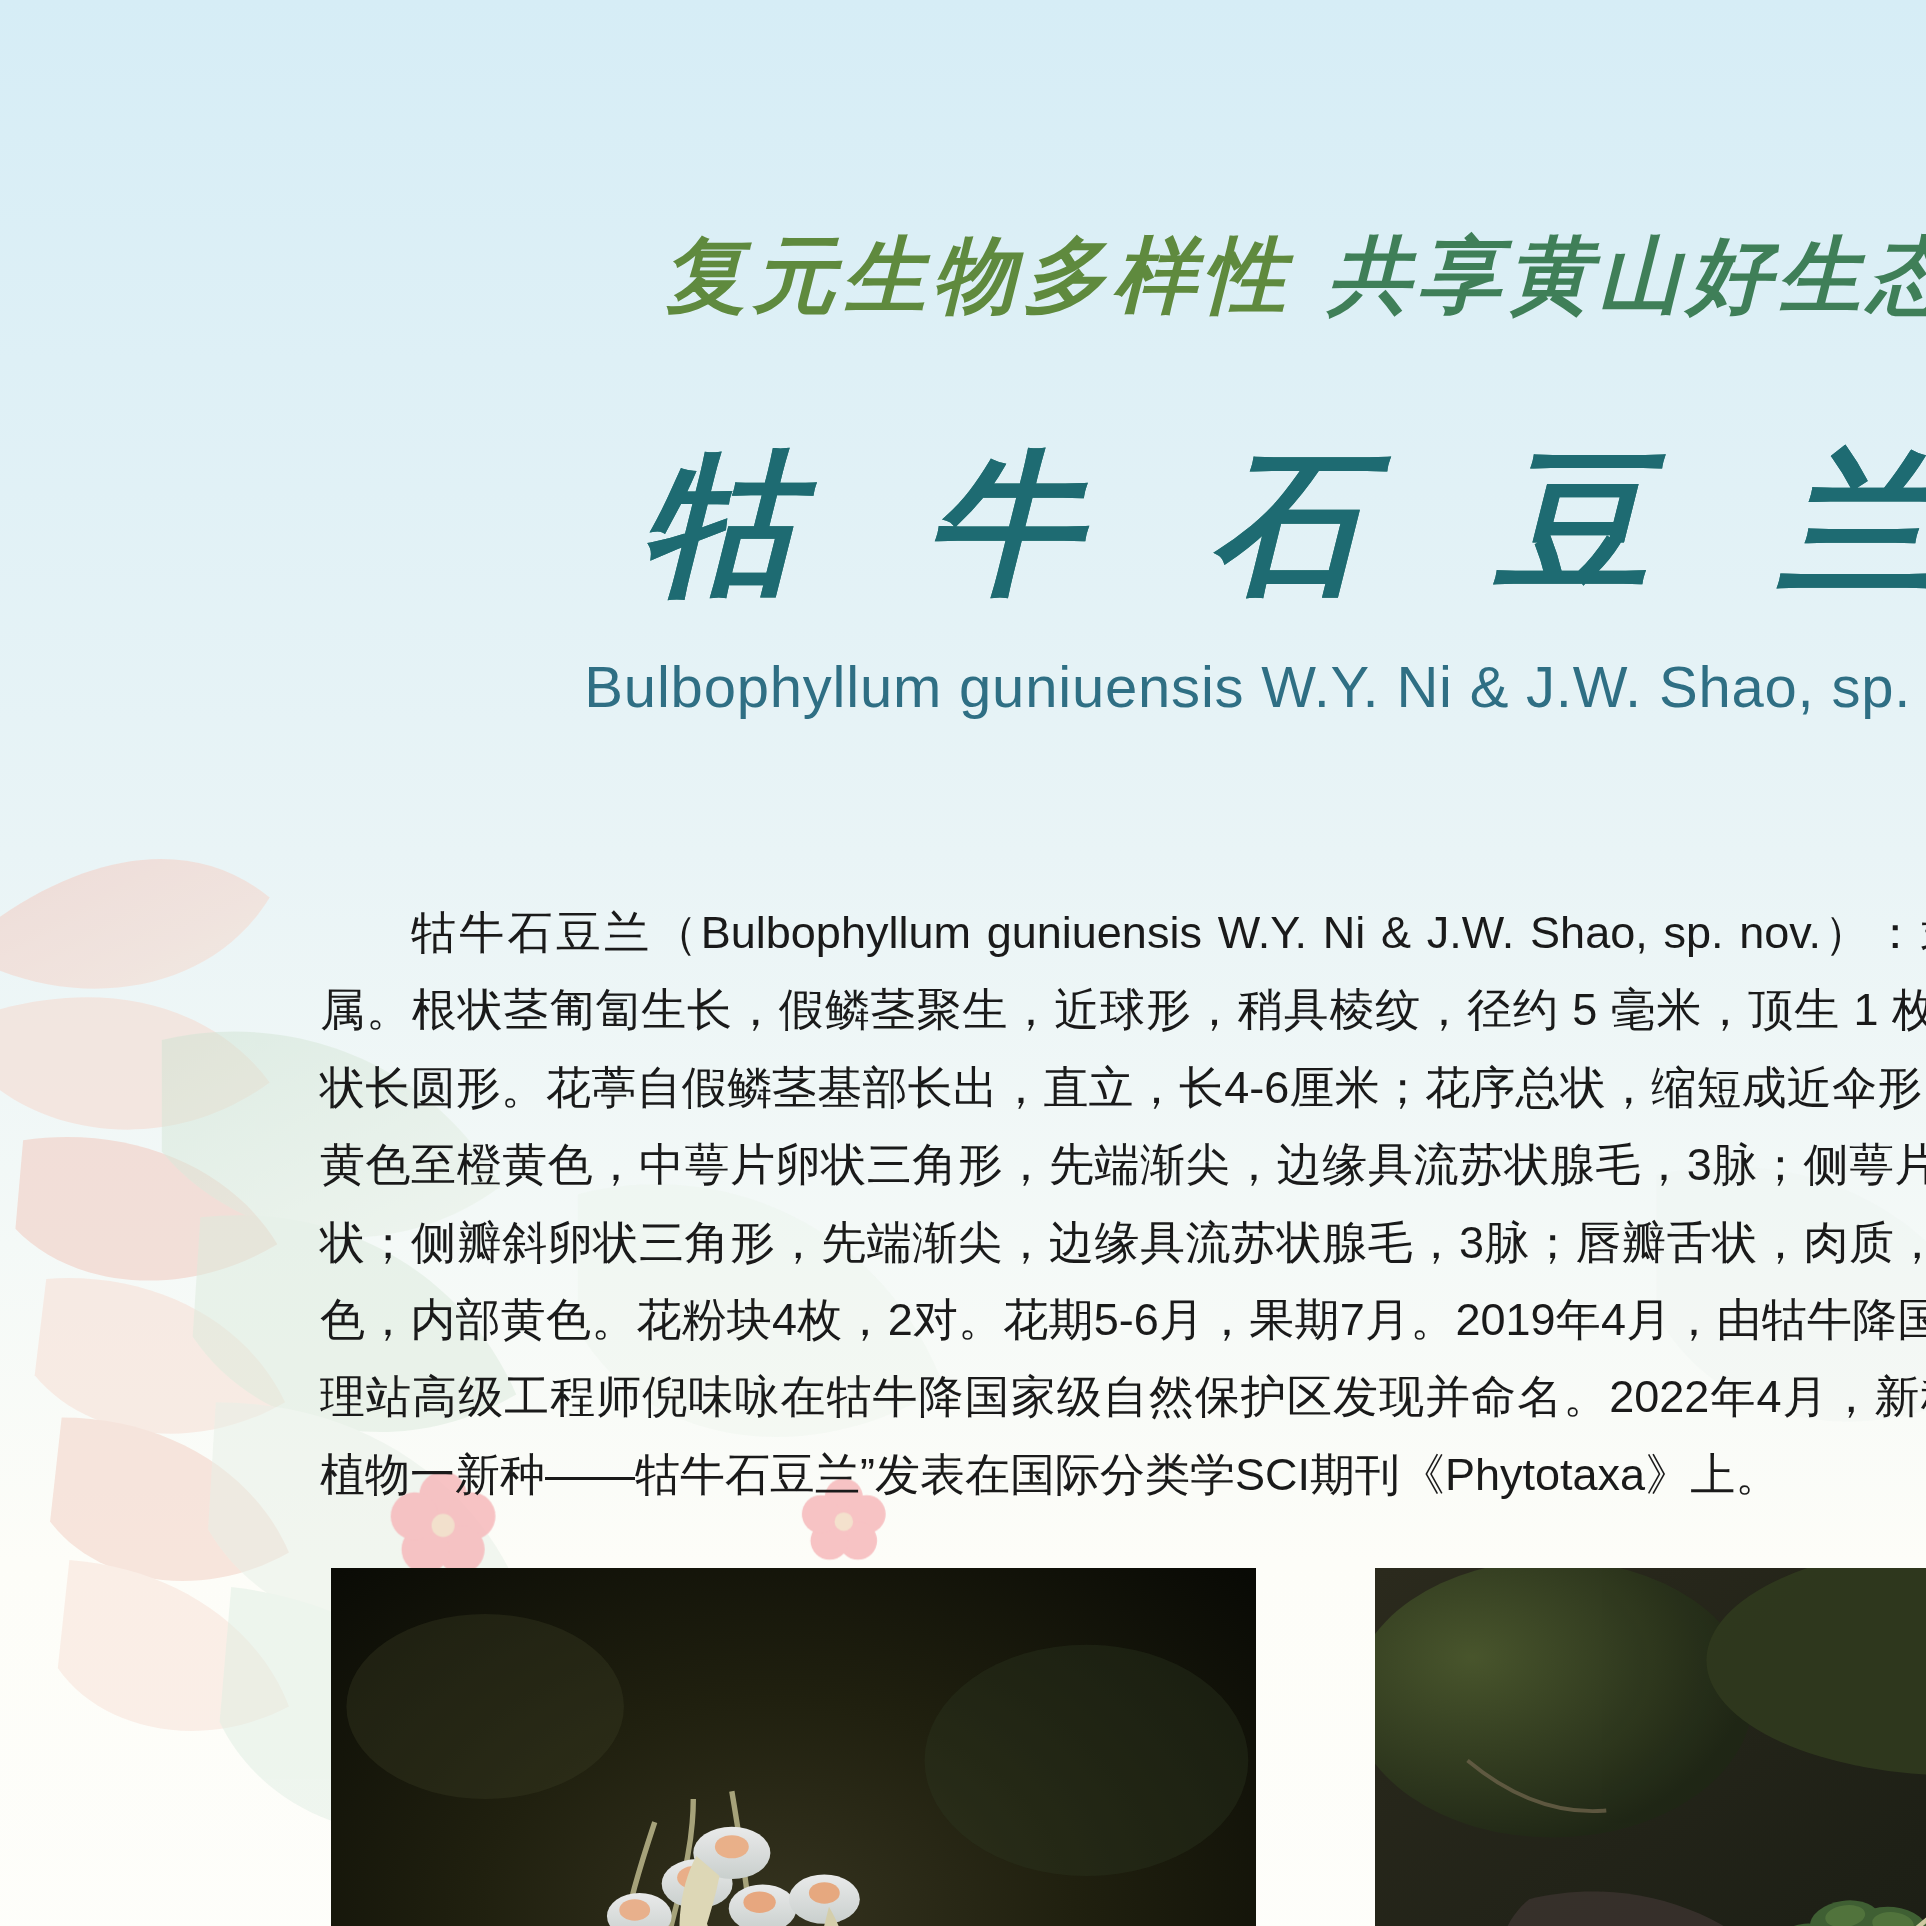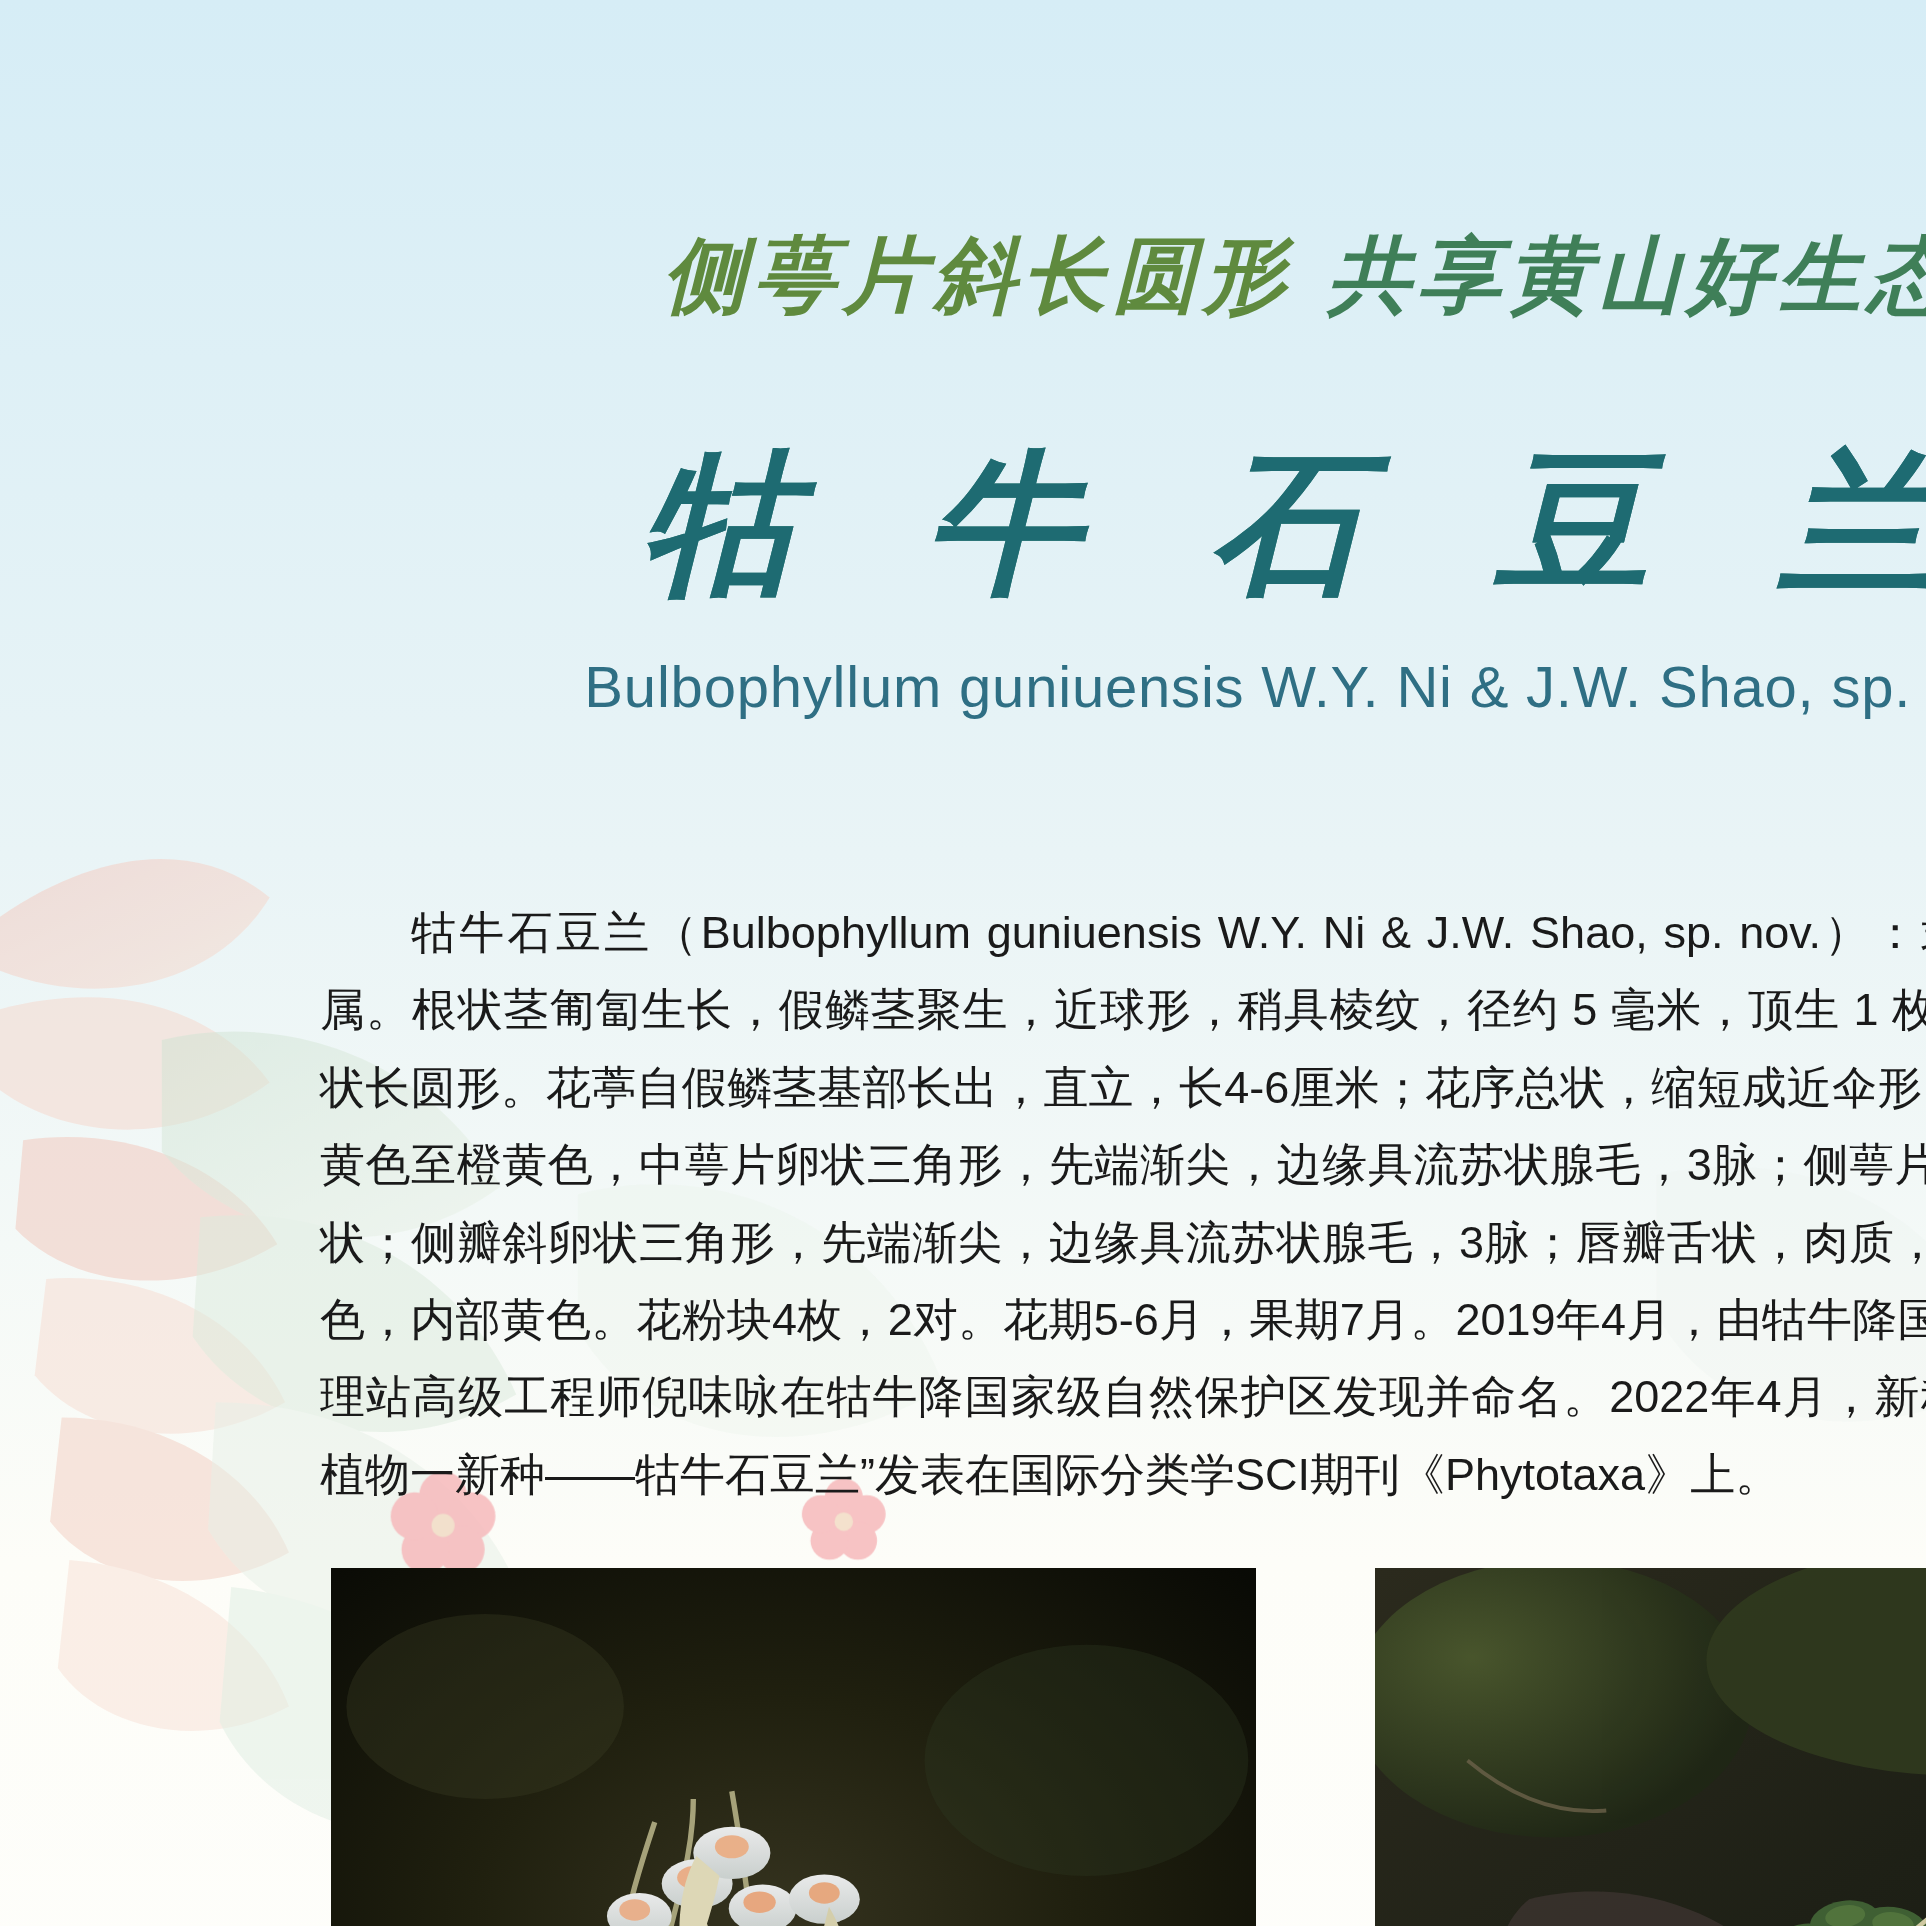--- a/index.html
+++ b/index.html
@@ -298,21 +298,21 @@
           <path d="M250,6180 C520,6060 820,6120 980,6320 C740,6470 430,6430 250,6300 Z" fill="#cfe3c9"></path>
           <path d="M620,6000 C880,5900 1160,5980 1300,6170 C1070,6310 790,6260 620,6130 Z" fill="#b9d7c0"></path>
           <path d="M1200,6220 C1460,6120 1740,6200 1880,6390 C1650,6530 1370,6480 1200,6350 Z" fill="#cfe3c9" opacity="0.8"></path>
         </g>
       </g>
     </svg>
   </div>
 
   <div class="header">
     <div class="slogan">
-      <span>侧萼片斜长圆形</span><span class="gap"></span><span class="part2">共享黄山好生态</span>
+      <span>复元生物多样性</span><span class="gap"></span><span class="part2">共享黄山好生态</span>
     </div>
     <div class="main-title">牯 牛 石 豆 兰</div>
     <div class="latin-name">Bulbophyllum guniuensis W.Y. Ni &amp; J.W. Shao, sp. nov.</div>
   </div>
 
   <div class="body-text">
     <p>牯牛石豆兰（Bulbophyllum guniuensis W.Y. Ni &amp; J.W. Shao, sp. nov.）：隶属于兰科石豆兰属。根状茎匍匐生长，假鳞茎聚生，近球形，稍具棱纹，径约 5 毫米，顶生 1 枚叶。叶厚革质，卵状长圆形。花葶自假鳞茎基部长出，直立，长4-6厘米；花序总状，缩短成近伞形，具4-6朵花。花淡黄色至橙黄色，中萼片卵状三角形，先端渐尖，边缘具流苏状腺毛，3脉；侧萼片斜长圆形，先端尾状；侧瓣斜卵状三角形，先端渐尖，边缘具流苏状腺毛，3脉；唇瓣舌状，肉质，略微弯曲，边缘橙色，内部黄色。花粉块4枚，2对。花期5-6月，果期7月。2019年4月，由牯牛降国家级自然保护区管理站高级工程师倪味咏在牯牛降国家级自然保护区发现并命名。2022年4月，新种论文：“华东兰科植物一新种——牯牛石豆兰”发表在国际分类学SCI期刊《Phytotaxa》上。</p>
   </div>
 
   <div class="photos">

